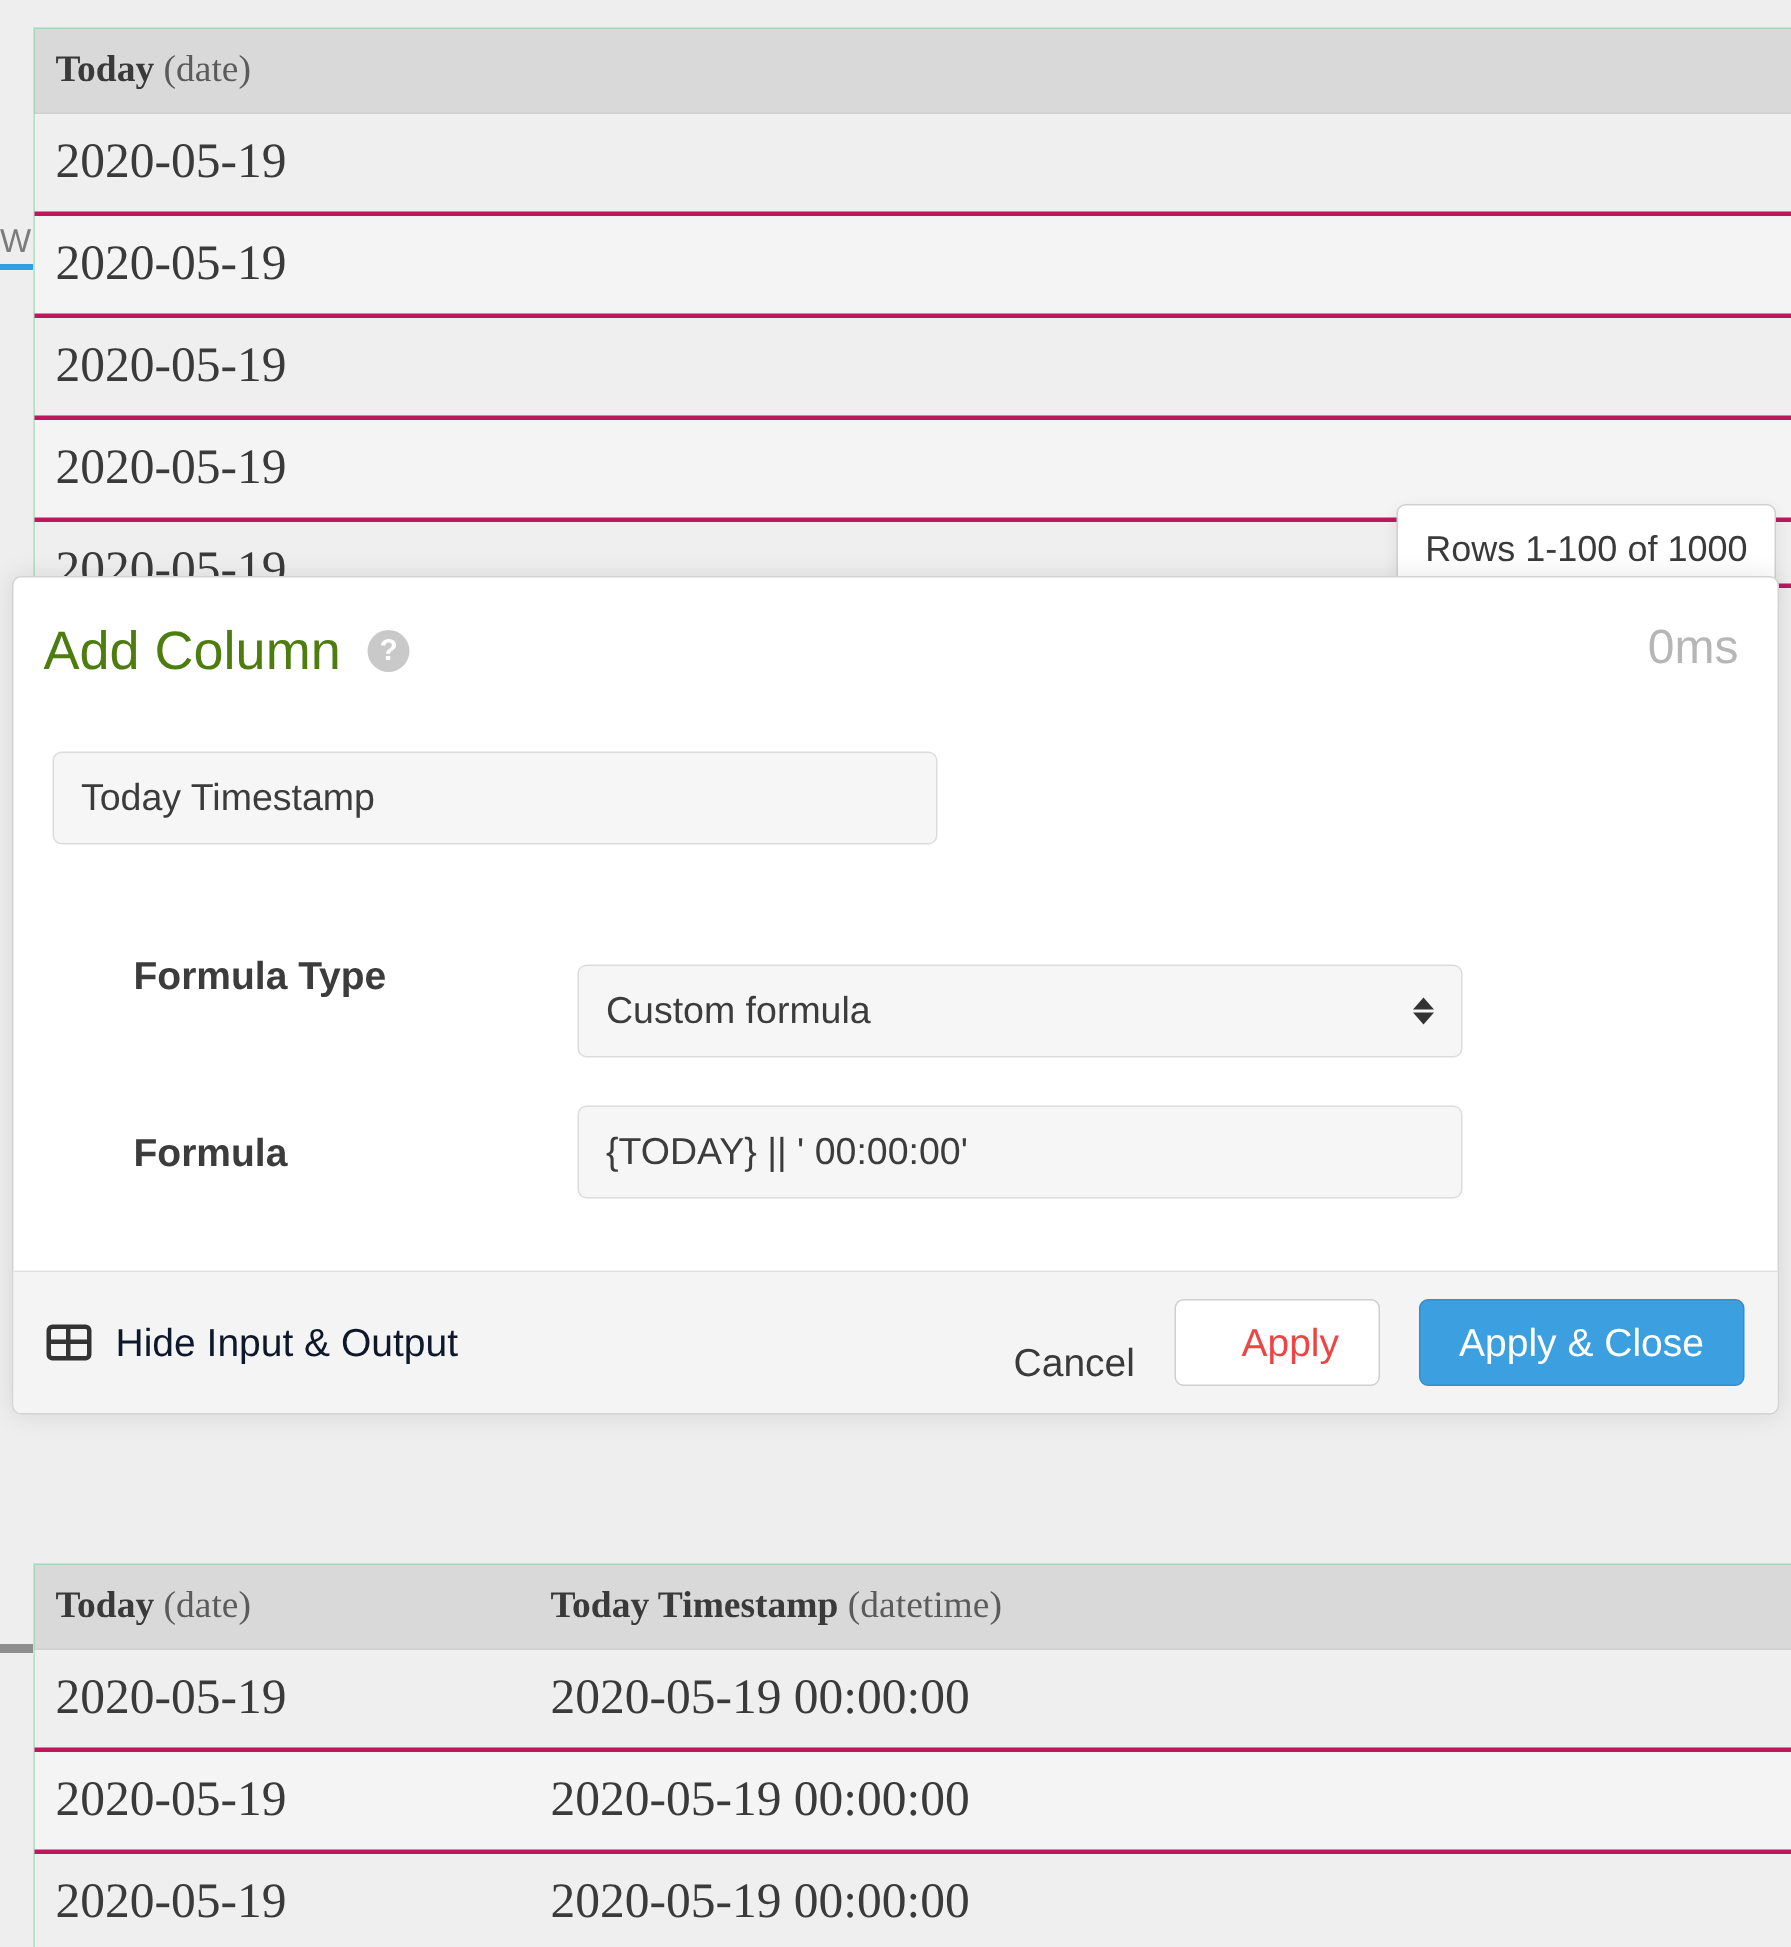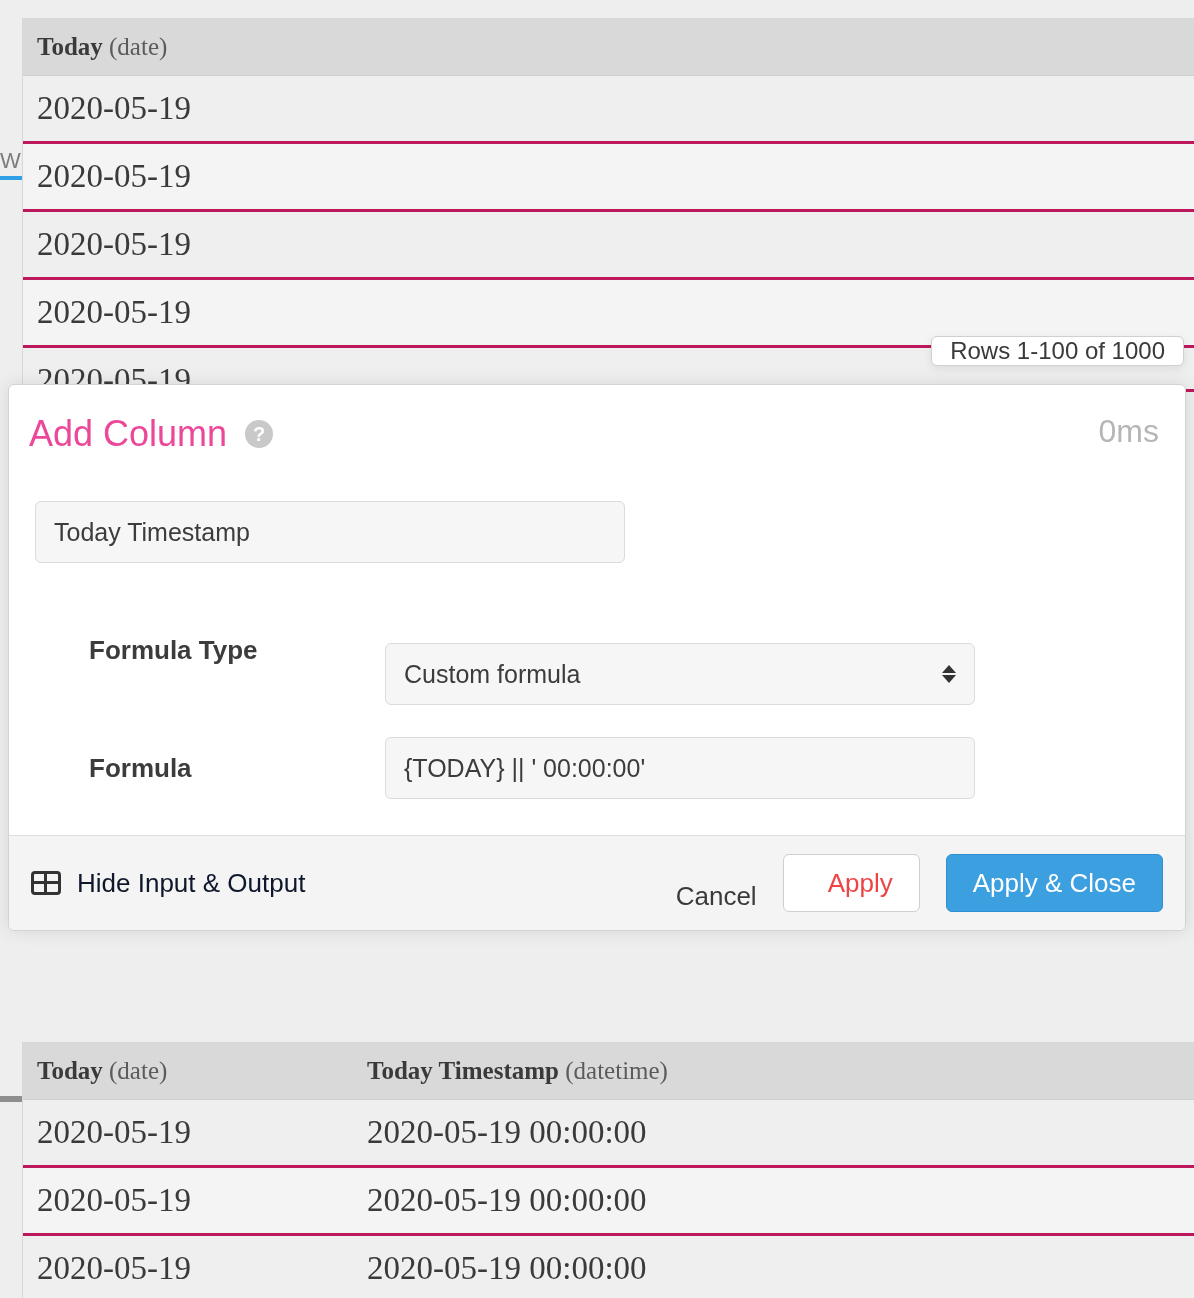--- a/index.html
+++ b/index.html
@@ -47,21 +47,21 @@
   .two-col .c1 { width: 330px; flex: 0 0 330px; }
   .two-col .c2 { flex: 1 1 auto; }
 
   
   .row-count {
     position: absolute;
     right: 10px;
     background: #fff;
     border: 1px solid #d0d0d0;
     border-radius: 6px;
-    padding: 0 18px;
+    padding: 16px 18px;
     font-size: 24px;
     color: #3a3a3a;
     box-shadow: 0 3px 10px rgba(0,0,0,.08);
   }
 
   
   .gutter-ws {
     position: absolute;
     left: 0; top: 148px;
     font-size: 22px;
@@ -90,36 +90,36 @@
     border-radius: 6px;
     box-shadow: 0 0 18px rgba(0,0,0,.10);
   }
   .modal-head {
     display: flex;
     align-items: flex-start;
     justify-content: space-between;
     padding: 28px 26px 6px 20px;
   }
   .modal-title-wrap { display: flex; align-items: center; gap: 18px; }
-  .modal-title { font-size: 36px; font-weight: 400; color: #ec4899; }
+  .modal-title { font-size: 36px; font-weight: 400; color: #4d7c0f; }
   .help-icon {
     width: 28px; height: 28px; border-radius: 50%;
     background: #c9c9c9; color: #fff;
     display: inline-flex; align-items: center; justify-content: center;
     font-size: 20px; font-weight: 700;
   }
   .modal-timer { font-size: 32px; color: #b6b6b6; }
 
   .modal-body { padding: 40px 26px 36px 26px; }
   .form-row {
     display: flex;
     align-items: center;
     margin-bottom: 32px;
   }
-  .form-row:last-child { margin-bottom: 0; }
+  .form-row:last-child { margin-bottom: 12px; }
   .form-label {
     width: 350px;
     padding-left: 54px;
     font-size: 26px;
     font-weight: 700;
     color: #3c3c3c;
   }
   .form-control-shell {
     flex: 1 1 auto;
     max-width: 590px;

